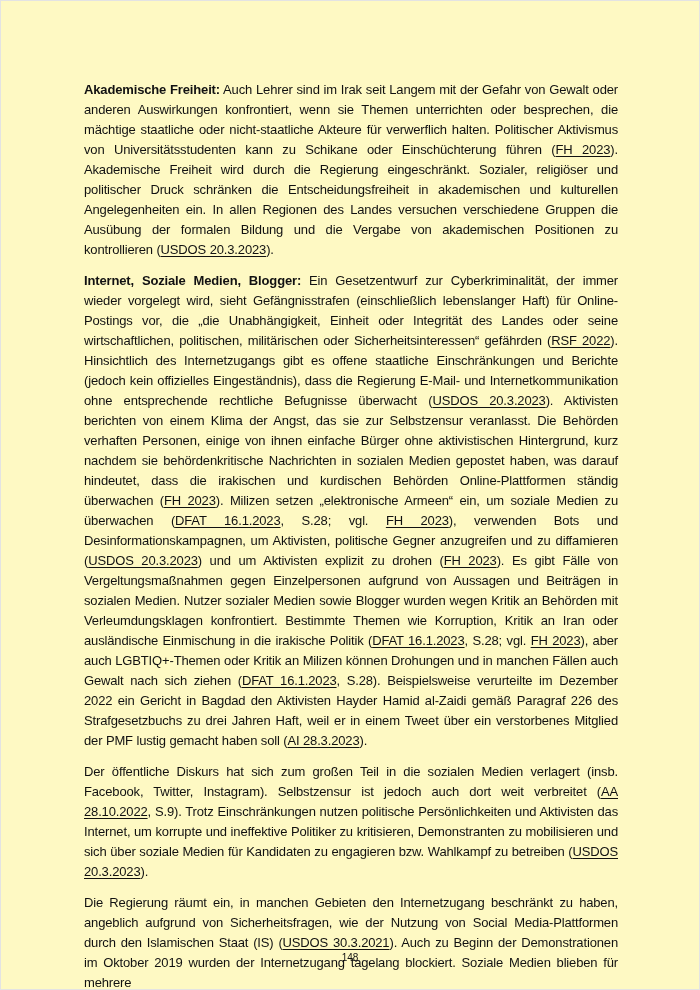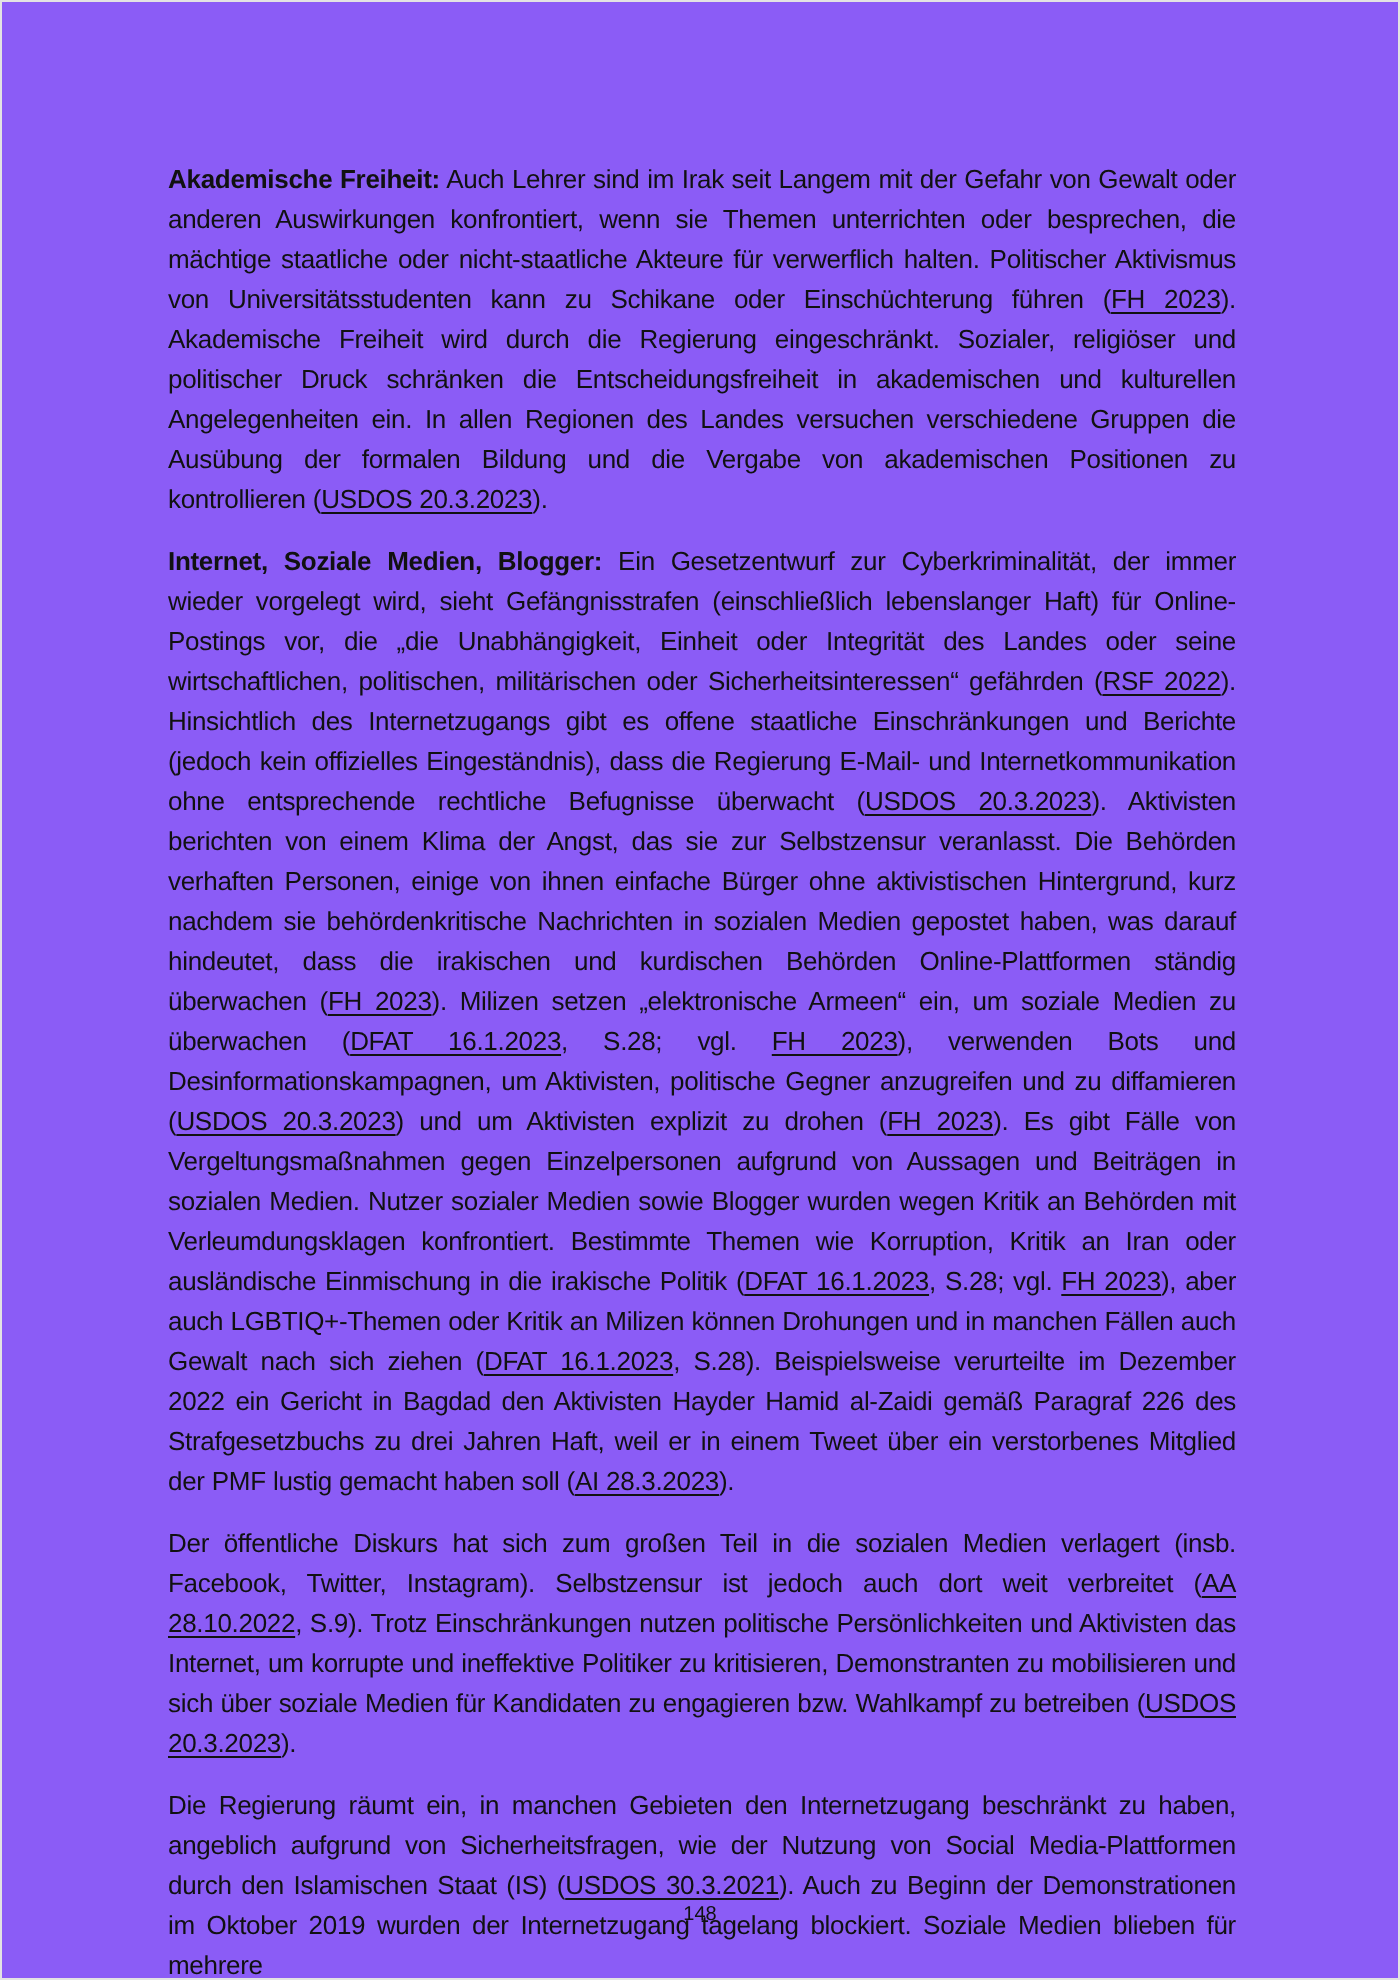--- a/index.html
+++ b/index.html
@@ -1,20 +1,20 @@
 <!DOCTYPE html>
 <html lang="de"><head>
 <meta charset="utf-8">
 <style>
   html, body { margin: 0; padding: 0; background: #ffffff; }
   .page {
     position: relative;
     width: 700px;
     height: 990px;
-    background: #8b5cf6;
+    background: #fef9c3;
     border: 1px solid #e3e3e3;
     box-sizing: border-box;
     font-family: "Liberation Sans", "DejaVu Sans", sans-serif;
     color: #111111;
     overflow: hidden;
   }
   .content {
     position: absolute;
     top: 79px;
     left: 83px;

